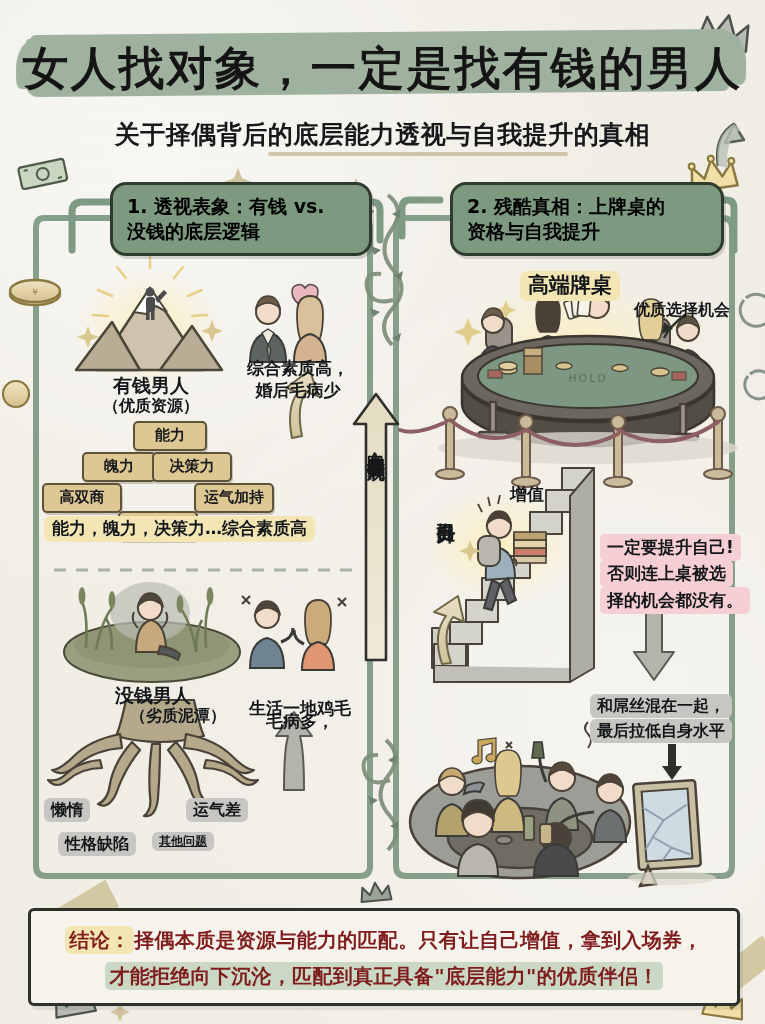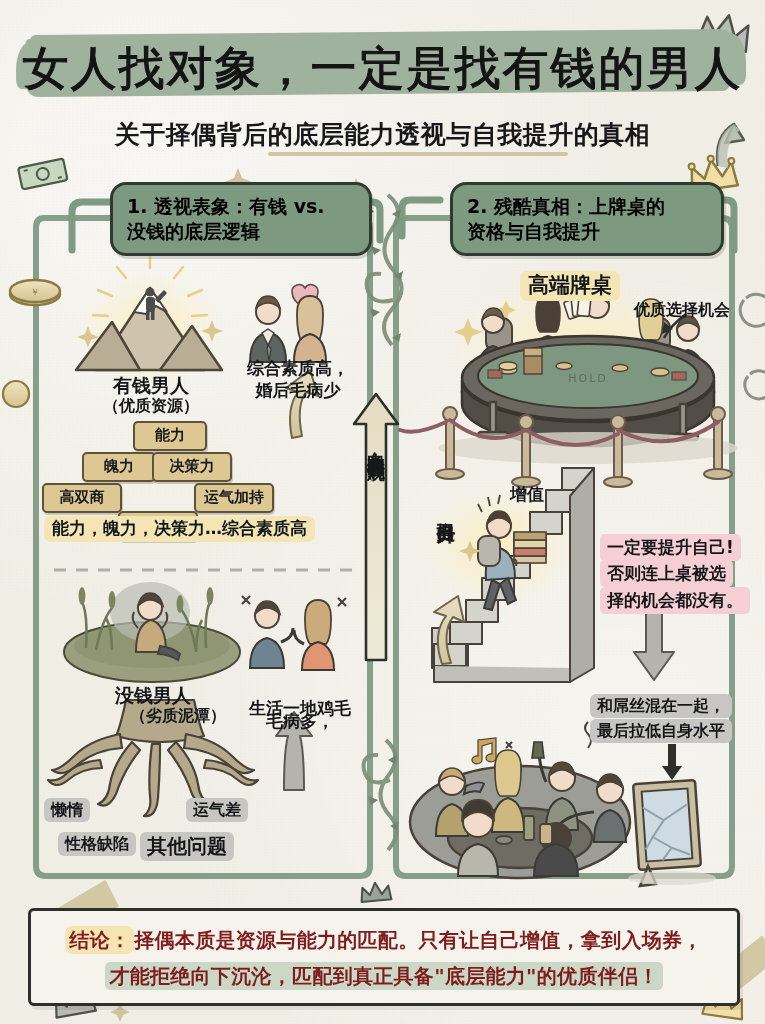--- a/index.html
+++ b/index.html
@@ -561,21 +561,21 @@
 
   <div class="lbl" style="left:44px;top:800px;font-size:16px;">
     <span class="hl-gray">懒惰</span>
   </div>
   <div class="lbl" style="left:186px;top:800px;font-size:16px;">
     <span class="hl-gray">运气差</span>
   </div>
   <div class="lbl" style="left:58px;top:834px;font-size:16px;">
     <span class="hl-gray">性格缺陷</span>
   </div>
-  <div class="lbl" style="left:140px;top:834px;font-size:20px;">
+  <div class="lbl" style="left:152px;top:834px;font-size:12px;text-decoration:underline;">
     <span class="hl-gray">其他问题</span>
   </div>
 
   <svg style="position:absolute;left:352px;top:392px;width:48px;height:270px;" viewBox="0 0 48 270">
     <defs>
       <linearGradient id="carr" x1="0" y1="0" x2="0" y2="1">
         <stop offset="0%" stop-color="#e4dcc2"></stop>
           <stop offset="100%" stop-color="#efe9d8"></stop>
       </linearGradient>
     </defs>

